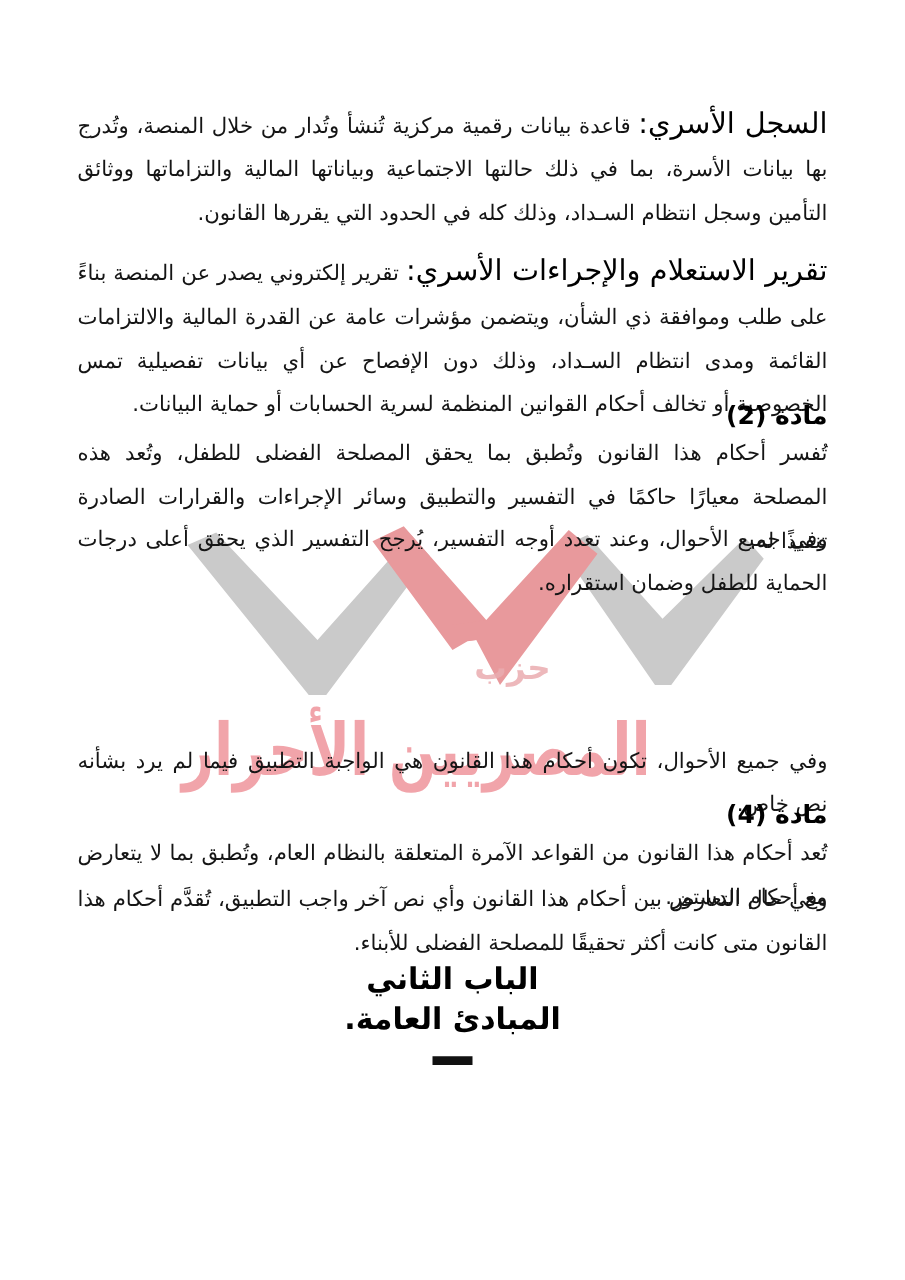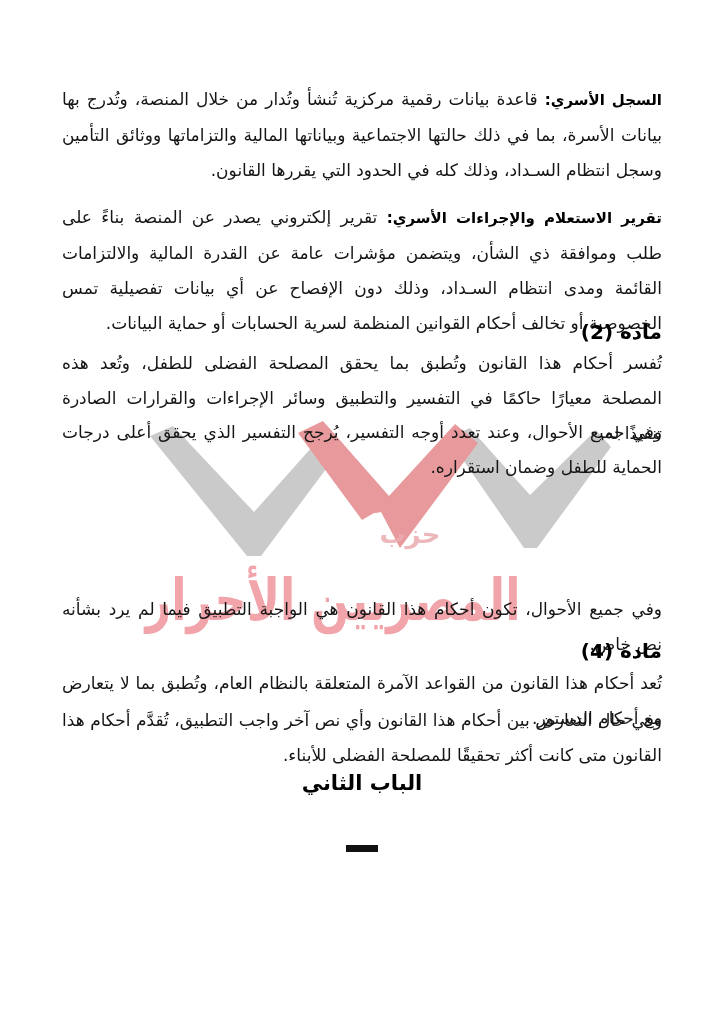--- a/index.html
+++ b/index.html
@@ -15,30 +15,30 @@
   .watermark{position:absolute;left:0;top:0;width:724px;height:1024px;z-index:0;}
   .wm-word{font-family:"DejaVu Sans",sans-serif;font-weight:bold;font-size:26px;opacity:.85;}
   .wm-name{font-family:"DejaVu Sans",sans-serif;font-weight:bold;font-size:58px;opacity:.8;}
   .content{position:absolute;inset:0;z-index:1;}
   .para{
     position:absolute;right:62px;width:600px;margin:0;
     direction:rtl;unicode-bidi:embed;
     text-align:justify;
     font-size:17px;line-height:35px;
   }
-  .para .lead{font-weight:bold;font-size:15px;color:#000;}
+  .para .lead{font-weight:normal;font-size:23px;color:#000;}
   .article-heading{
     position:absolute;right:62px;width:600px;margin:0;
     direction:rtl;text-align:right;
     font-weight:bold;font-size:20px;line-height:30px;color:#000;
   }
   .section-title,.section-subtitle{
     position:absolute;left:62px;width:600px;margin:0;
     direction:rtl;text-align:center;
-    font-weight:bold;font-size:21px;line-height:30px;color:#000;
+    font-weight:bold;font-size:24px;line-height:30px;color:#000;
   }
   .end-dash{
     position:absolute;left:346px;top:845px;
     width:32px;height:7px;background:#111;
   }
 </style>
 </head>
 <body>
 
 <div class="page">
@@ -62,17 +62,18 @@
     <p class="para" style="top:415px">وفي جميع الأحوال، وعند تعدد أوجه التفسير، يُرجح التفسير الذي يحقق أعلى درجات الحماية للطفل وضمان استقراره.</p>
     <p class="para" style="top:346px">تُفسر أحكام هذا القانون وتُطبق بما يحقق المصلحة الفضلى للطفل، وتُعد هذه المصلحة معيارًا حاكمًا في التفسير والتطبيق وسائر الإجراءات والقرارات الصادرة تنفيذًا له.</p>
 
     <p class="para" style="top:592px">وفي جميع الأحوال، تكون أحكام هذا القانون هي الواجبة التطبيق فيما لم يرد بشأنه نص خاص.</p>
 
     <h2 class="article-heading" style="top:636px">مادة (4)</h2>
     <p class="para" style="top:703px">وفي حال التعارض بين أحكام هذا القانون وأي نص آخر واجب التطبيق، تُقدَّم أحكام هذا القانون متى كانت أكثر تحقيقًا للمصلحة الفضلى للأبناء.</p>
     <p class="para" style="top:666px">تُعد أحكام هذا القانون من القواعد الآمرة المتعلقة بالنظام العام، وتُطبق بما لا يتعارض مع أحكام الدستور.</p>
 
     <h1 class="section-title" style="top:768px">الباب الثاني</h1>
+    <h1 class="section-subtitle" style="top:800px">المبادئ العامة.</h1>
 
     <div class="end-dash"></div>
 
   </div>
 </div>
 
 </body></html>

